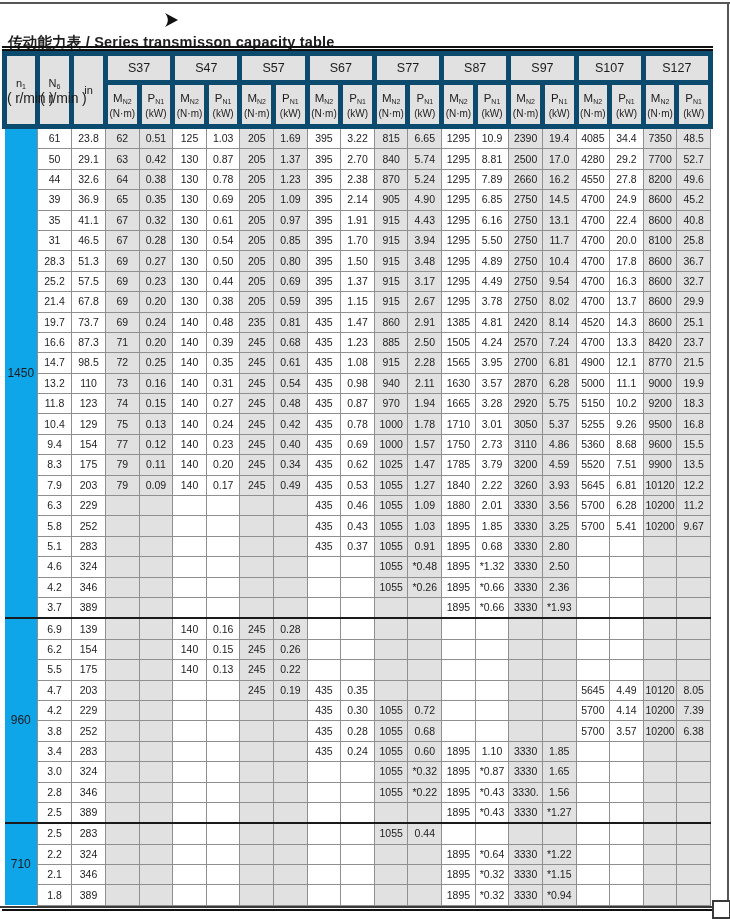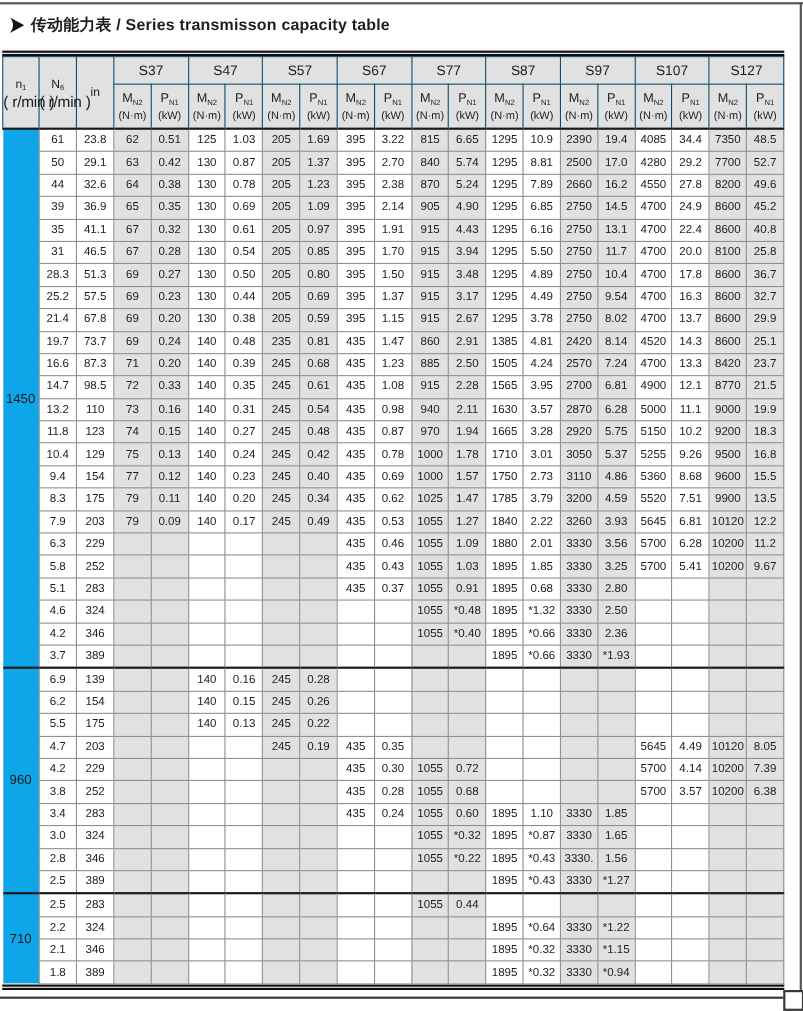--- a/index.html
+++ b/index.html
@@ -3,29 +3,29 @@
 <meta charset="utf-8">
 <style>
   html,body{margin:0;padding:0;background:#fff;}
   .page{position:relative;width:730px;height:919px;background:#ffffff;overflow:hidden;
         font-family:"Liberation Sans","DejaVu Sans",sans-serif;color:#1c1c1c;}
   .page-topline{position:absolute;top:2px;left:0;width:730px;border-top:2px solid #565656;}
   .page-rightline{position:absolute;top:2px;right:1px;height:915px;border-left:2px solid #565656;}
   .footer-line{position:absolute;top:906px;left:0;width:730px;border-top:2px solid #3a3a3a;}
   .corner-box{position:absolute;top:900px;left:712px;width:15px;height:15px;border:2px solid #3a3a3a;background:#fff;}
 
-  .title-row{position:absolute;top:13px;left:8px;display:flex;align-items:center;gap:6px;}
+  .title-row{position:absolute;top:13px;left:8px;display:flex;align-items:center;gap:6px;flex-direction:column;}
   .title-icon{display:inline-flex;width:14px;height:14px;}
   .title-text{font-size:14.5px;font-weight:600;letter-spacing:0.2px;color:#1d1d1d;white-space:nowrap;}
 
   .table-wrap{position:absolute;top:46px;left:2px;width:711px;
               border-top:5px double #101010;border-bottom:5px double #101010;}
   table{width:100%;border-collapse:collapse;table-layout:fixed;}
   th,td{padding:0;margin:0;text-align:center;vertical-align:middle;overflow:visible;white-space:nowrap;}
-  thead th{background:#e1e1e1;border:1px solid #0c4a6e;font-weight:normal;}
+  thead th{background:#e1e1e1;border:5px solid #0c4a6e;font-weight:normal;}
   tr.series-row th{height:24px;font-size:12.5px;}
   tr.units-row th{height:39px;}
   .uh .sym{display:block;font-size:11.5px;line-height:13px;margin-top:2px;}
   .uh .unit{display:block;font-size:10px;line-height:12px;}
   .lh .sym{display:block;font-size:11px;line-height:13px;}
   .lh .unit{display:block;font-size:14px;line-height:11px;letter-spacing:-0.2px;}
   sub{font-size:7px;vertical-align:-2px;letter-spacing:0;}
 
   tbody td{border:1px solid #8f8f8f;height:19.4px;font-size:10.5px;line-height:11px;background:#fff;}
   tbody td.shade{background:#e1e1e1;}
@@ -412,21 +412,21 @@
             <td class="dv shade">7.24</td>
             <td class="dv">4700</td>
             <td class="dv">13.3</td>
             <td class="dv shade">8420</td>
             <td class="dv shade">23.7</td>
           </tr>
           <tr>
             <td class="nv">14.7</td>
             <td class="iv">98.5</td>
             <td class="dv shade">72</td>
-            <td class="dv shade">0.33</td>
+            <td class="dv shade">0.25</td>
             <td class="dv">140</td>
             <td class="dv">0.35</td>
             <td class="dv shade">245</td>
             <td class="dv shade">0.61</td>
             <td class="dv">435</td>
             <td class="dv">1.08</td>
             <td class="dv shade">915</td>
             <td class="dv shade">2.28</td>
             <td class="dv">1565</td>
             <td class="dv">3.95</td>
@@ -662,21 +662,21 @@
             <td class="iv">346</td>
             <td class="dv shade"></td>
             <td class="dv shade"></td>
             <td class="dv"></td>
             <td class="dv"></td>
             <td class="dv shade"></td>
             <td class="dv shade"></td>
             <td class="dv"></td>
             <td class="dv"></td>
             <td class="dv shade">1055</td>
-            <td class="dv shade">*0.40</td>
+            <td class="dv shade">*0.26</td>
             <td class="dv">1895</td>
             <td class="dv">*0.66</td>
             <td class="dv shade">3330</td>
             <td class="dv shade">2.36</td>
             <td class="dv"></td>
             <td class="dv"></td>
             <td class="dv shade"></td>
             <td class="dv shade"></td>
           </tr>
           <tr>

